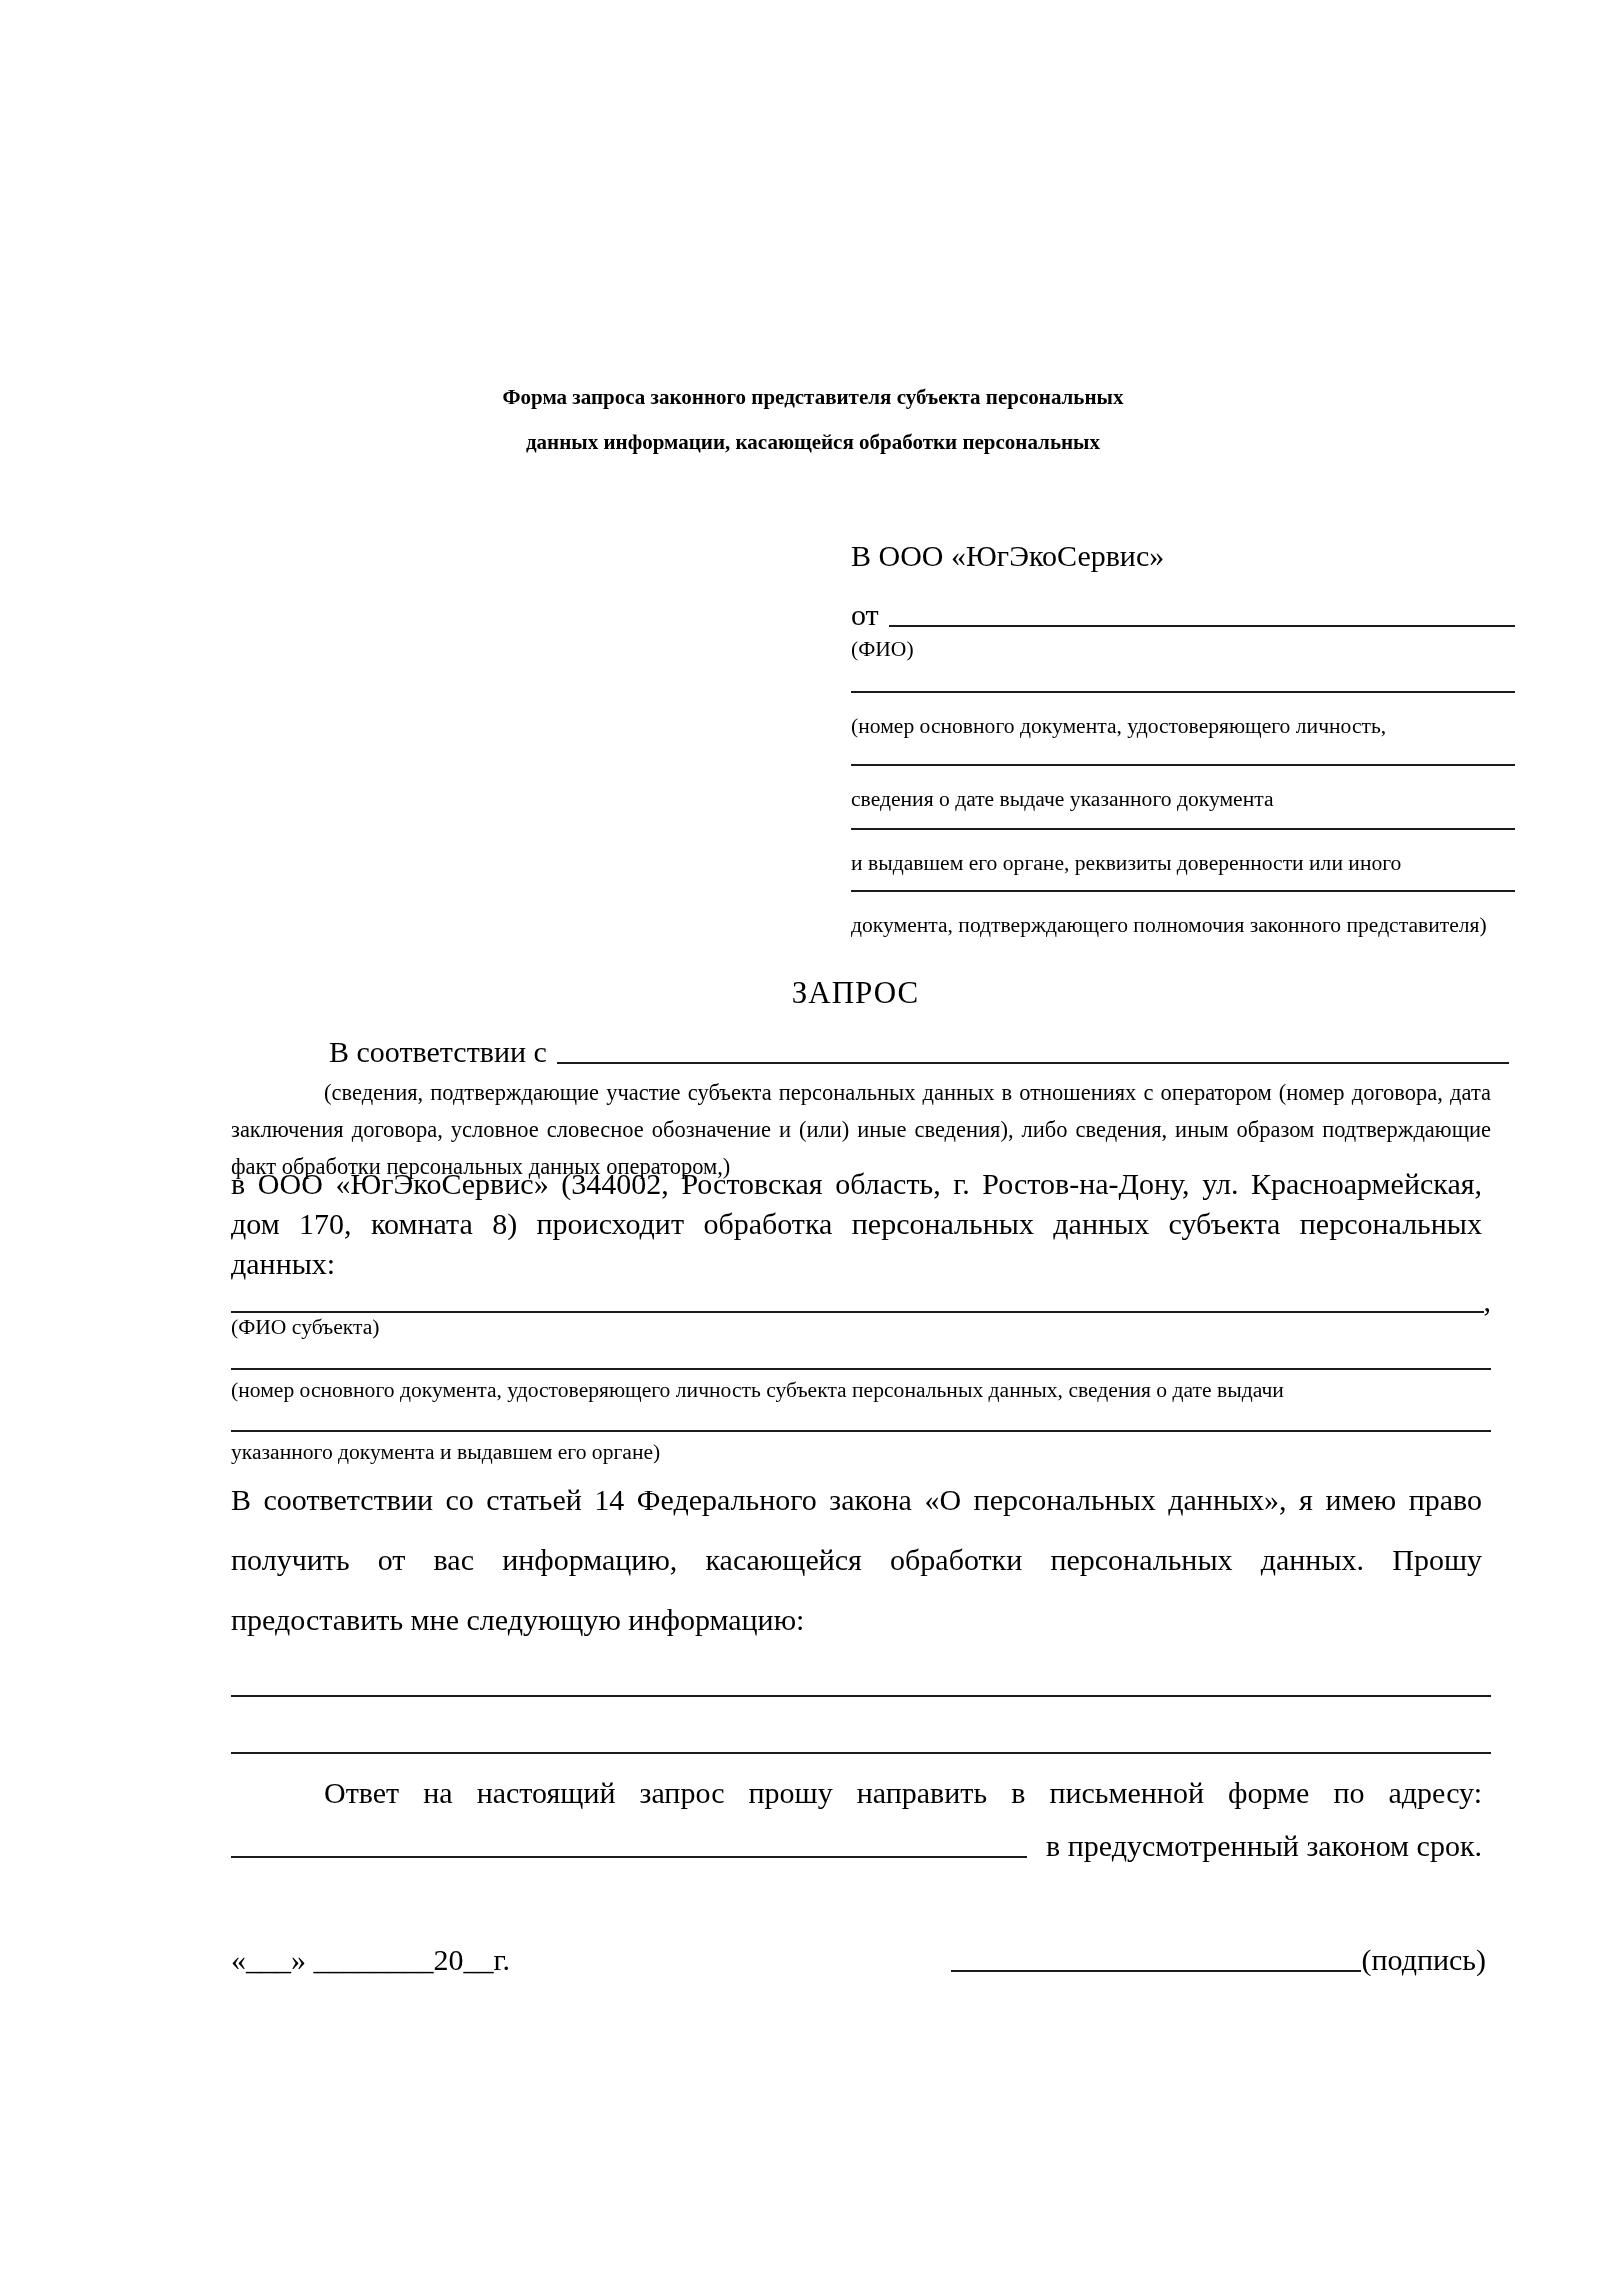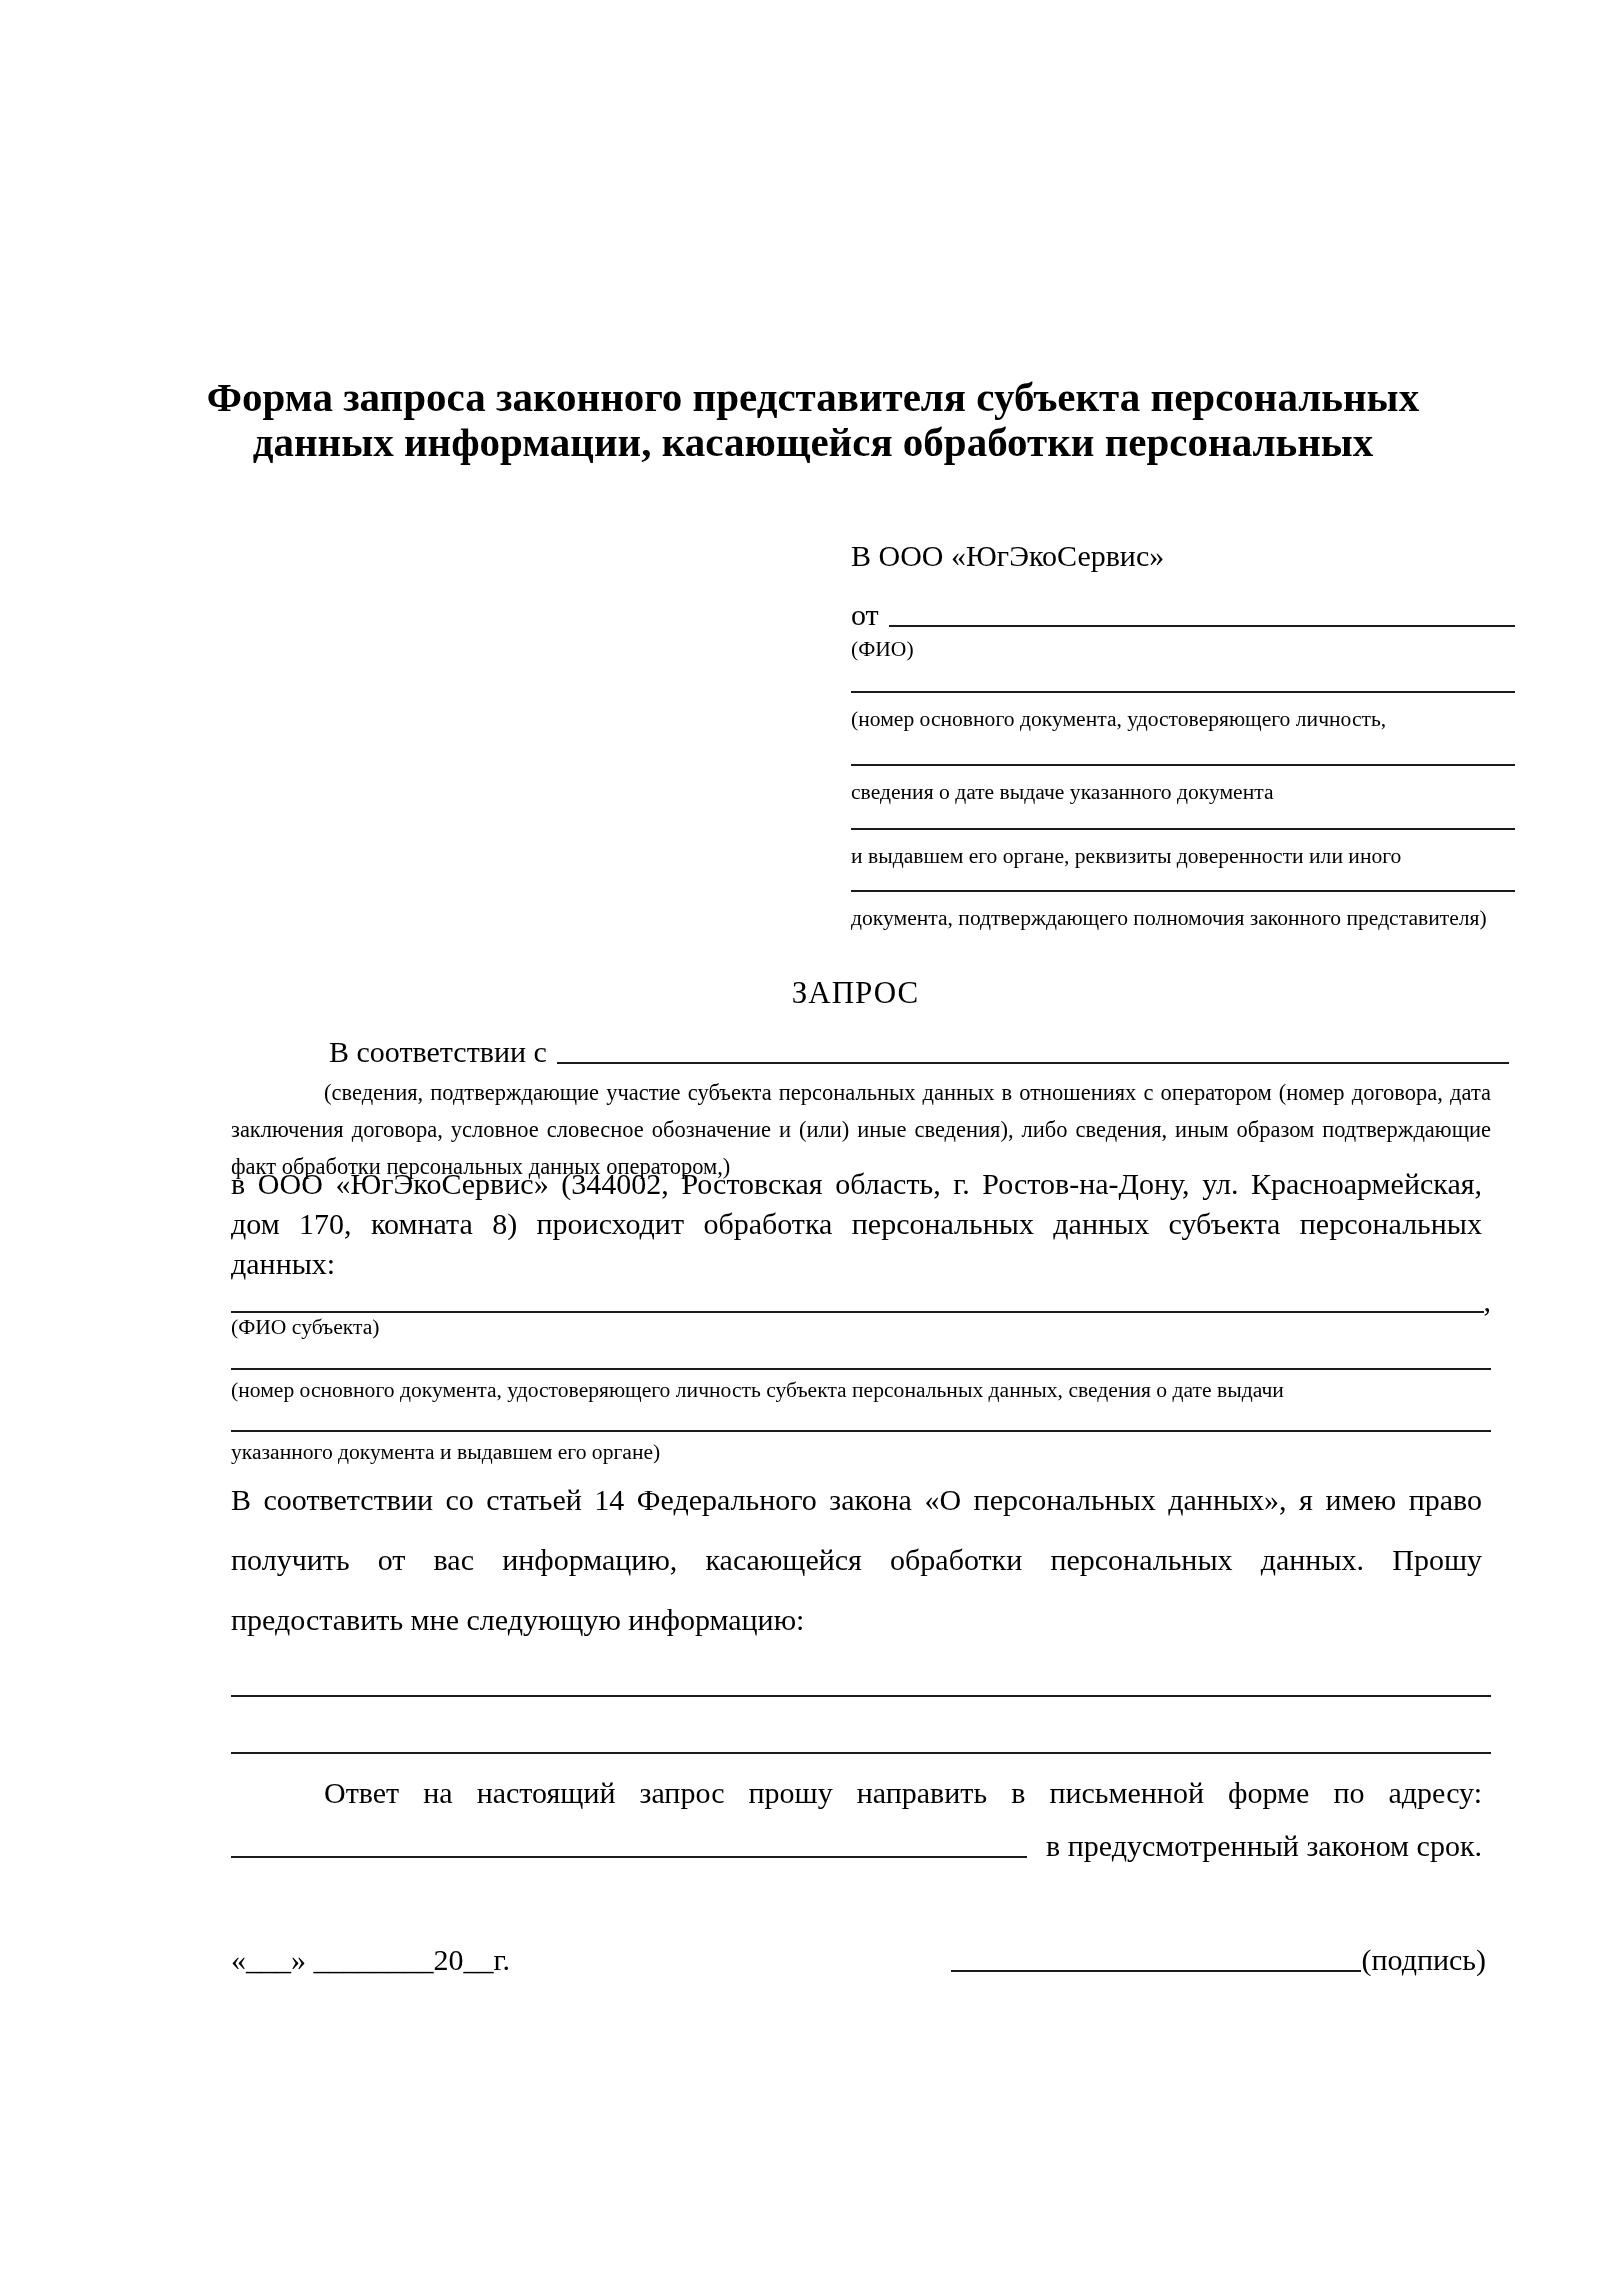--- a/index.html
+++ b/index.html
@@ -14,34 +14,34 @@
     overflow:hidden;
   }
   .abs{position:absolute;}
 
   
   .annex{left:1078px;top:188px;width:402px;line-height:36px;font-size:29px;}
   .annex .row{display:flex;align-items:flex-end;}
   .annex .fline{flex:1 1 auto;border-bottom:2.9px solid #1b1b1b;margin-bottom:4.9px;margin-left:2px;}
 
   
-  .title{left:176px;top:375px;width:1274px;text-align:center;font-weight:bold;font-size:41px;line-height:45px;}
+  .title{left:176px;top:375px;width:1274px;text-align:center;font-weight:bold;font-size:21px;line-height:45px;}
 
   
   .to-block{left:851px;top:539px;width:664px;}
   .to-block .to-line{position:absolute;left:0;top:0;white-space:nowrap;}
   .to-block .from-row{position:absolute;left:0;top:59px;width:100%;display:flex;}
   .to-block .from-row .lbl{margin-right:9.8px;}
   .fline{border-bottom:2.9px solid #1b1b1b;}
   .to-block .from-row .fline{flex:1 1 auto;margin-bottom:4.9px;}
   .cap{font-size:21.6px;text-align:left;display:block;}
   .to-block .fio-cap{position:absolute;left:0;top:98px;width:100%;}
   .u-row{position:absolute;left:0;width:100%;}
   .u-row .rule{height:0;border-top:2.9px solid #1b1b1b;}
-  .u-row .cap{padding-top:14px;}
+  .u-row .cap{padding-top:21px;}
   .u1{top:152px;} .u2{top:225px;} .u3{top:289px;} .u4{top:351px;}
 
   
   .zapros{left:231px;top:975px;width:1249px;text-align:center;font-size:31px;letter-spacing:1px;font-family:Liberation Serif, serif;}
 
   
   .acc-row{left:329px;top:1035px;width:1180px;display:flex;align-items:flex-end;}
   .acc-row .fline{flex:1 1 auto;margin-bottom:4.9px;margin-left:9.8px;}
   .acc-cap{left:231px;top:1074px;width:1260px;font-size:22.5px;line-height:37px;text-align:justify;text-indent:93px;}
 

